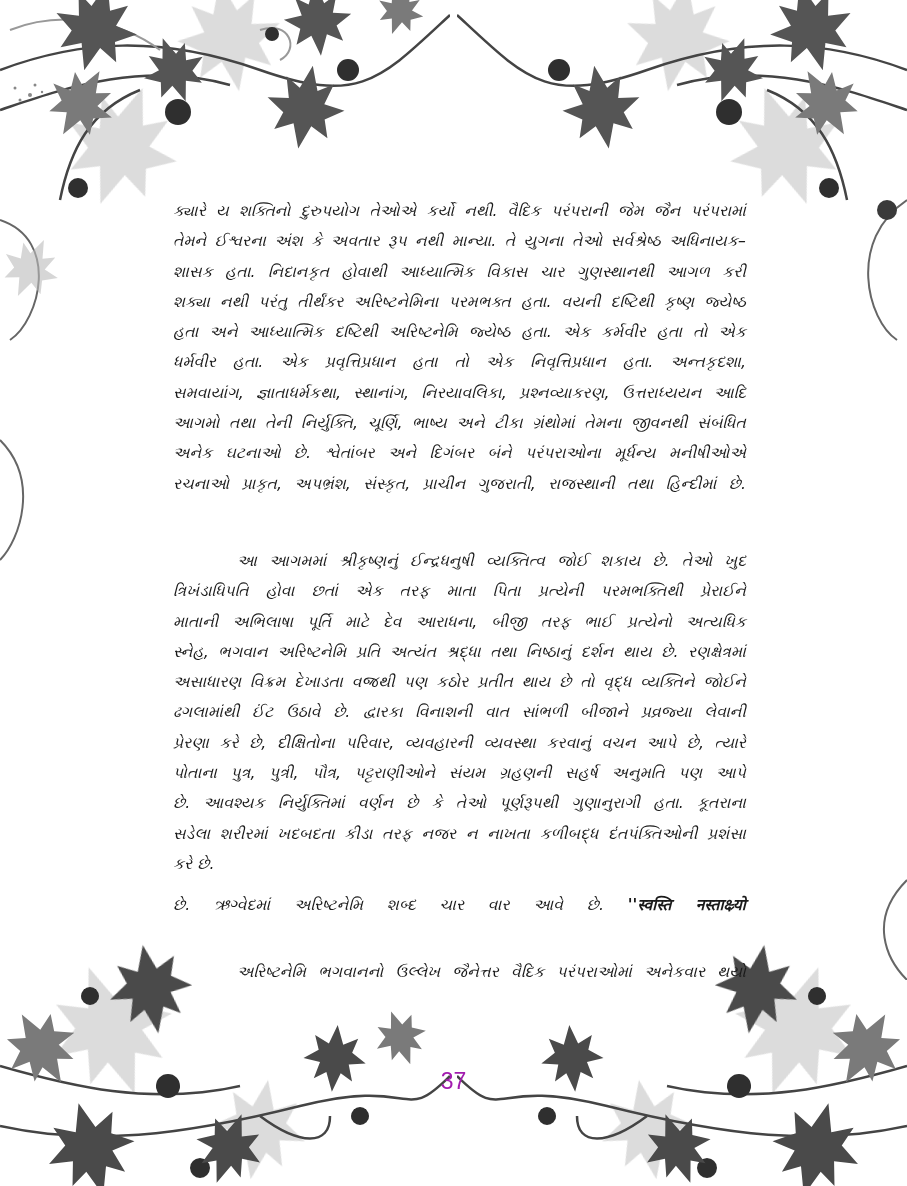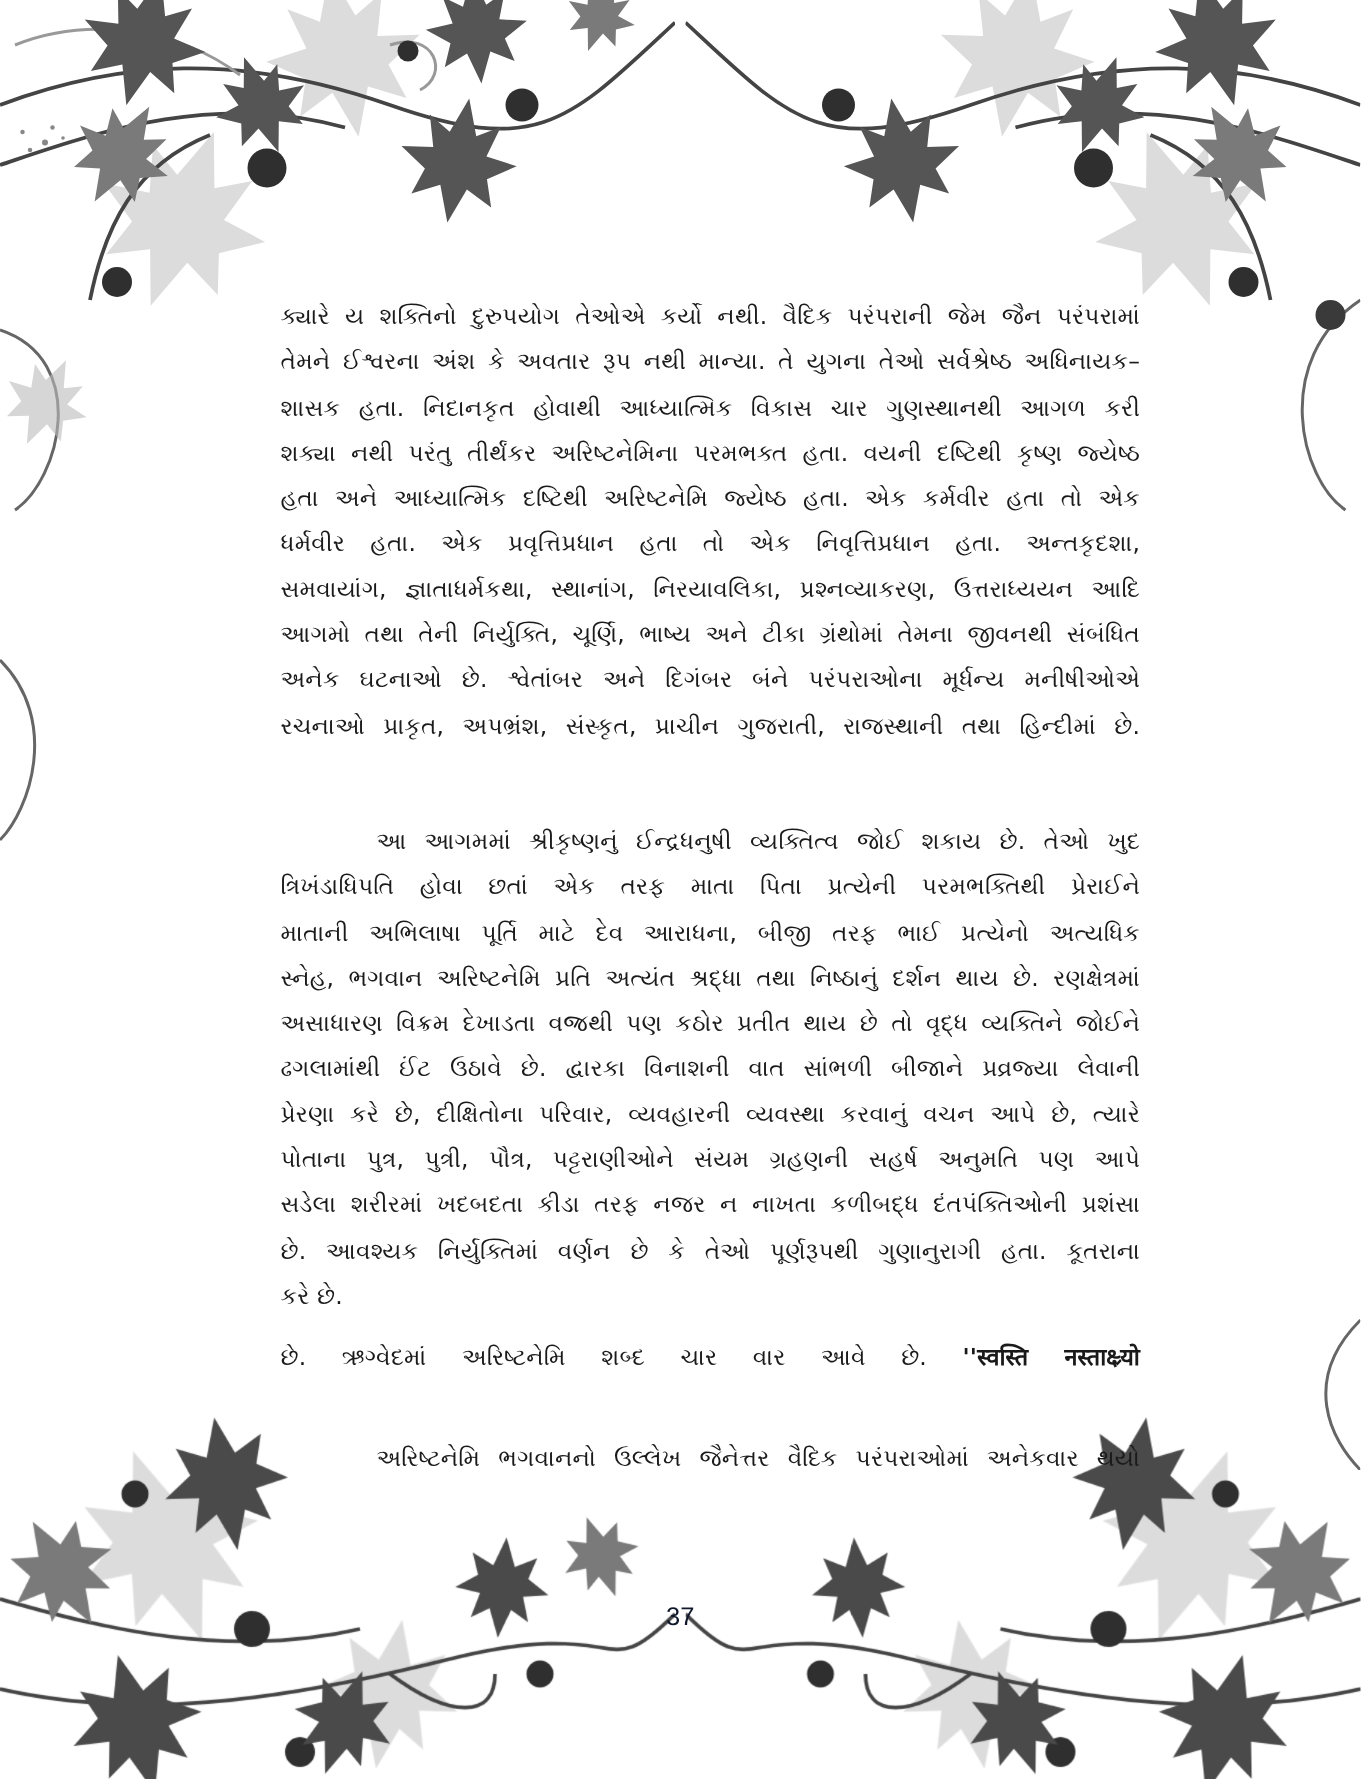--- a/index.html
+++ b/index.html
@@ -7,29 +7,29 @@
          font-family:"DejaVu Sans", sans-serif; color:#1a1a1a; }
   .deco { position:absolute; pointer-events:none; }
   .deco svg { display:block; }
   .deco-tl { left:0; top:0; width:450px; height:210px; }
   .deco-tr { right:0; top:0; width:450px; height:210px; transform:scaleX(-1); }
   .deco-bl { left:0; bottom:0; width:450px; height:260px; transform:scaleY(-1); }
   .deco-br { right:0; bottom:0; width:450px; height:260px; transform:scale(-1,-1); }
   .side-l { left:0; top:180px; width:170px; height:800px; }
   .side-r { right:0; top:180px; width:170px; height:800px; transform:scaleX(-1); }
 
-  .page { position:absolute; left:187px; top:196px; width:573px; }
+  .page { position:absolute; left:173px; top:196px; width:573px;font-style:italic; }
   .para { margin:0; font-size:15.6px; line-height:30.3px; text-align:justify; letter-spacing:0.1px; }
   .line { display:block; text-align:justify; text-align-last:justify; white-space:nowrap; overflow:visible; }
   .line.last { text-align-last:left; }
   .indent { padding-left:64px;margin-top:36px; }
   .gap { height:11px; }
   .skt { font-weight:bold; }
   .page-number { position:absolute; left:0; width:907px; top:1068px; text-align:center;
-                 font-family:"Liberation Sans", sans-serif; font-size:17px; color:#0f172a; }
+                 font-family:"Liberation Sans", sans-serif; font-size:23px; color:#a21caf; }
 </style>
 </head>
 <body>
 
 <div class="deco deco-tl">
   <svg width="450" height="210" viewBox="0 0 450 210">
     <defs>
       <path id="leaf" d="M0,-30 L6,-14 L16,-20 L12,-6 L26,-4 L14,4 L18,16 L6,10 L0,26 L-6,10 L-18,16 L-14,4 L-26,-4 L-12,-6 L-16,-20 L-6,-14 Z"></path>
     </defs>
     <g fill="#d4d4d4" opacity="0.8">
@@ -192,22 +192,22 @@
   <div class="gap"></div>
   <p class="para">
     <span class="line indent">આ આગમમાં શ્રીકૃષ્ણનું ઈન્દ્રધનુષી વ્યક્તિત્વ જોઈ શકાય છે. તેઓ ખુદ</span>
     <span class="line">ત્રિખંડાધિપતિ હોવા છતાં એક તરફ માતા પિતા પ્રત્યેની પરમભક્તિથી પ્રેરાઈને</span>
     <span class="line">માતાની અભિલાષા પૂર્તિ માટે દેવ આરાધના, બીજી તરફ ભાઈ પ્રત્યેનો અત્યધિક</span>
     <span class="line">સ્નેહ, ભગવાન અરિષ્ટનેમિ પ્રતિ અત્યંત શ્રદ્ધા તથા નિષ્ઠાનું દર્શન થાય છે. રણક્ષેત્રમાં</span>
     <span class="line">અસાધારણ વિક્રમ દેખાડતા વજ્રથી પણ કઠોર પ્રતીત થાય છે તો વૃદ્ધ વ્યક્તિને જોઈને</span>
     <span class="line">ઢગલામાંથી ઈંટ ઉઠાવે છે. દ્વારકા વિનાશની વાત સાંભળી બીજાને પ્રવ્રજ્યા લેવાની</span>
     <span class="line">પ્રેરણા કરે છે, દીક્ષિતોના પરિવાર, વ્યવહારની વ્યવસ્થા કરવાનું વચન આપે છે, ત્યારે</span>
     <span class="line">પોતાના પુત્ર, પુત્રી, પૌત્ર, પટ્ટરાણીઓને સંયમ ગ્રહણની સહર્ષ અનુમતિ પણ આપે</span>
+    <span class="line">છે. આવશ્યક નિર્યુક્તિમાં વર્ણન છે કે તેઓ પૂર્ણરૂપથી ગુણાનુરાગી હતા. કૂતરાના</span>
     <span class="line">સડેલા શરીરમાં ખદબદતા કીડા તરફ નજર ન નાખતા કળીબદ્ધ દંતપંક્તિઓની પ્રશંસા</span>
-    <span class="line">છે. આવશ્યક નિર્યુક્તિમાં વર્ણન છે કે તેઓ પૂર્ણરૂપથી ગુણાનુરાગી હતા. કૂતરાના</span>
     <span class="line last">કરે છે.</span>
   </p>
   <div class="gap"></div>
   <p class="para">
     <span class="line"><span>છે. ઋગ્વેદમાં અરિષ્ટનેમિ શબ્દ ચાર વાર આવે છે.</span> <span class="skt">''स्वस्ति नस्ताक्ष्र्यो</span></span>
     <span class="line indent">અરિષ્ટનેમિ ભગવાનનો ઉલ્લેખ જૈનેત્તર વૈદિક પરંપરાઓમાં અનેકવાર થયો</span>
   </p>
 </div>
 
 <div class="page-number">37</div>

